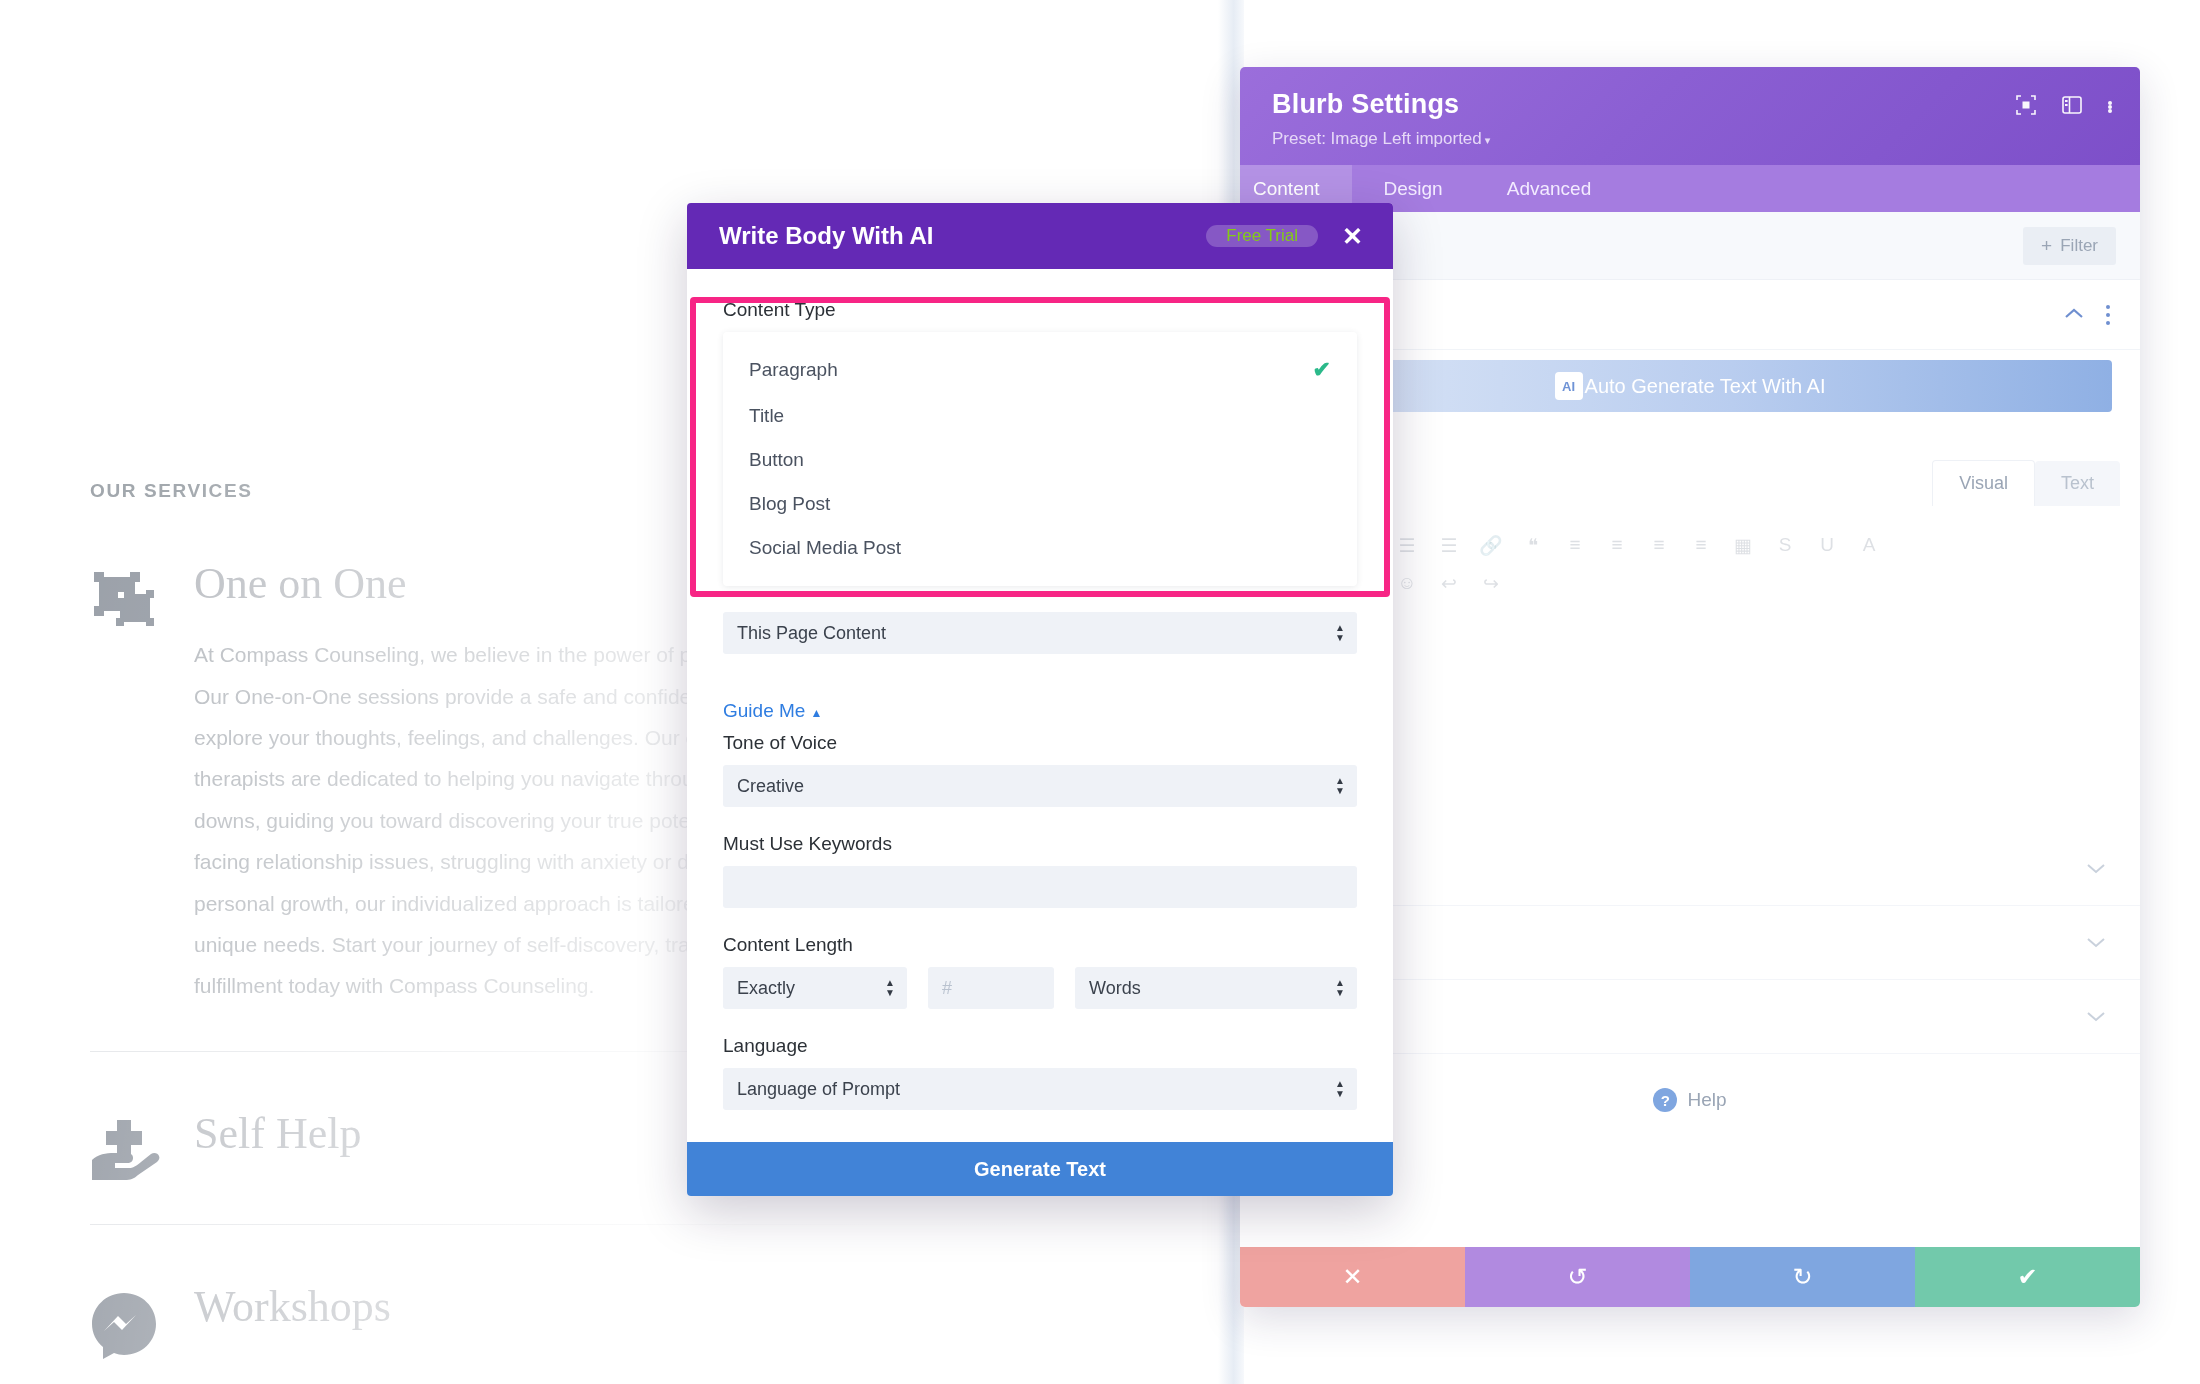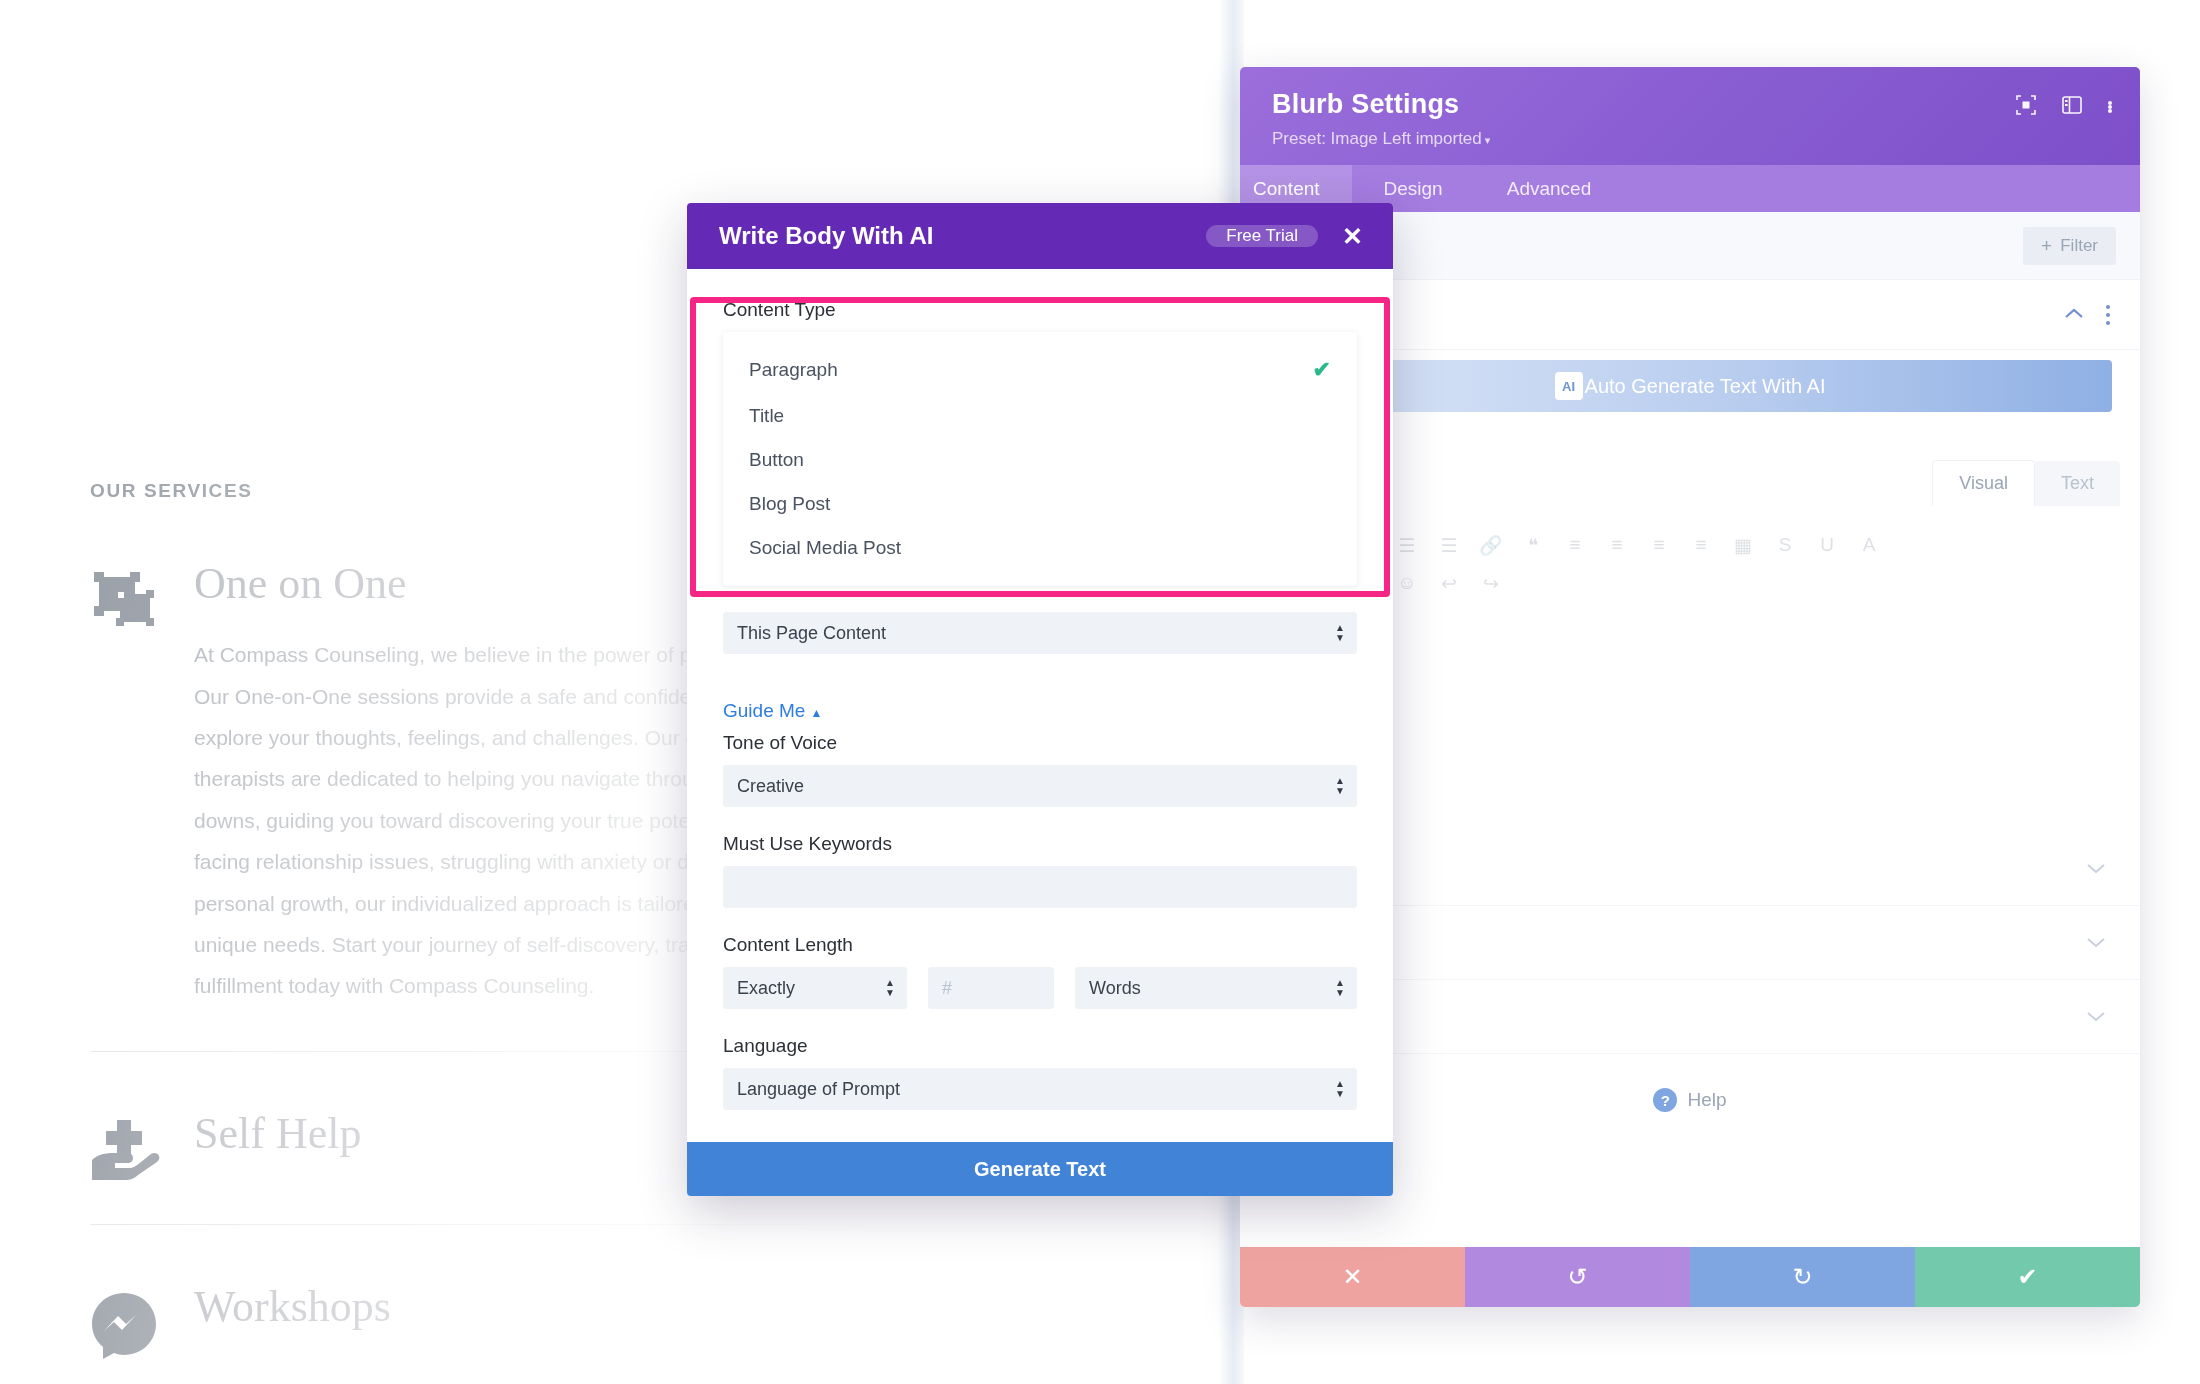--- a/index.html
+++ b/index.html
@@ -175,21 +175,21 @@
     overflow:hidden;
   }
   .modal-header {
     height:66px; background:#6429b5;
     display:flex; align-items:center; justify-content:space-between;
     padding:0 22px 0 32px;
   }
   .modal-title { color:#fff; font-size:24px; font-weight:700; }
   .mh-right { display:flex; align-items:center; gap:16px; }
   .trial-pill {
-    background:rgba(255,255,255,0.22); color:#ffffff;
+    background:rgba(255,255,255,0.22); color:#84cc16;
     font-size:17px; padding:1px 20px; border-radius:20px; cursor:pointer;
   }
   .modal-close { color:#fff; font-size:25px; font-weight:700; line-height:1; cursor:pointer; padding:4px 8px; }
 
   .modal-body { padding:30px 36px 22px 36px; background:#fff; }
 
   .highlight-box {
     position:absolute; left:690px; top:297px; width:700px; height:300px;
     border:6px solid #f72585; border-radius:4px;
     pointer-events:none; z-index:40;

